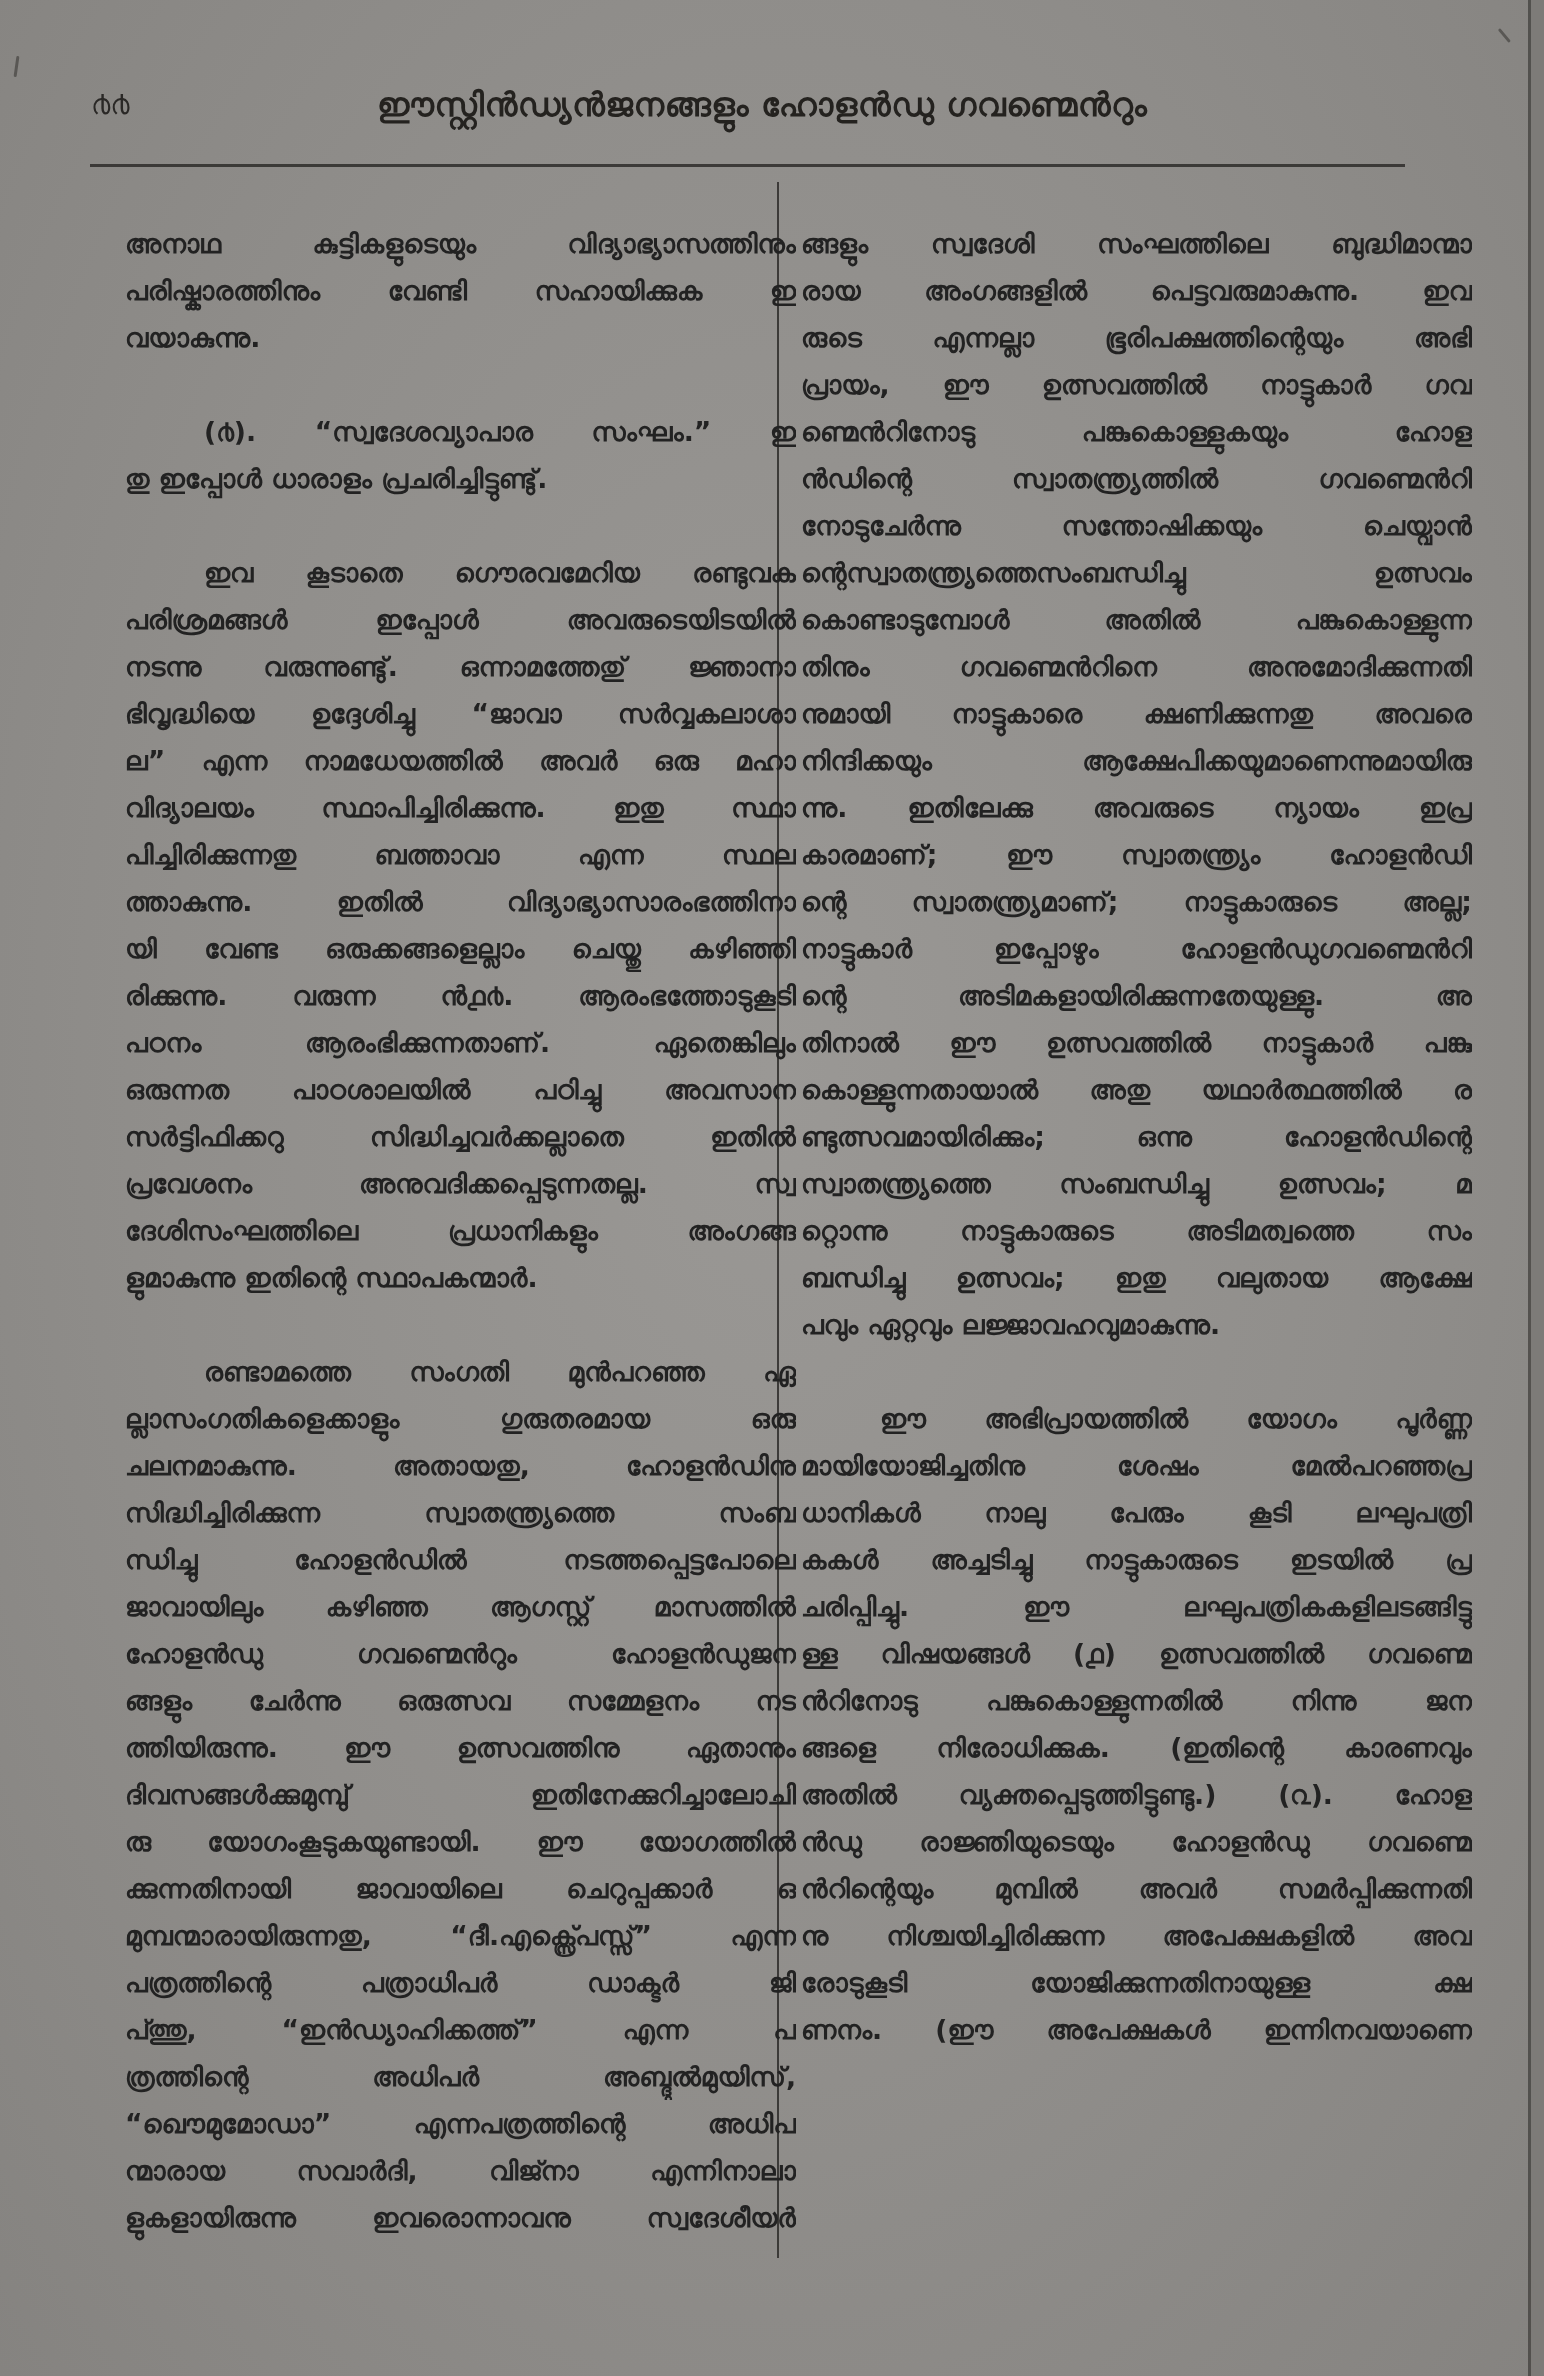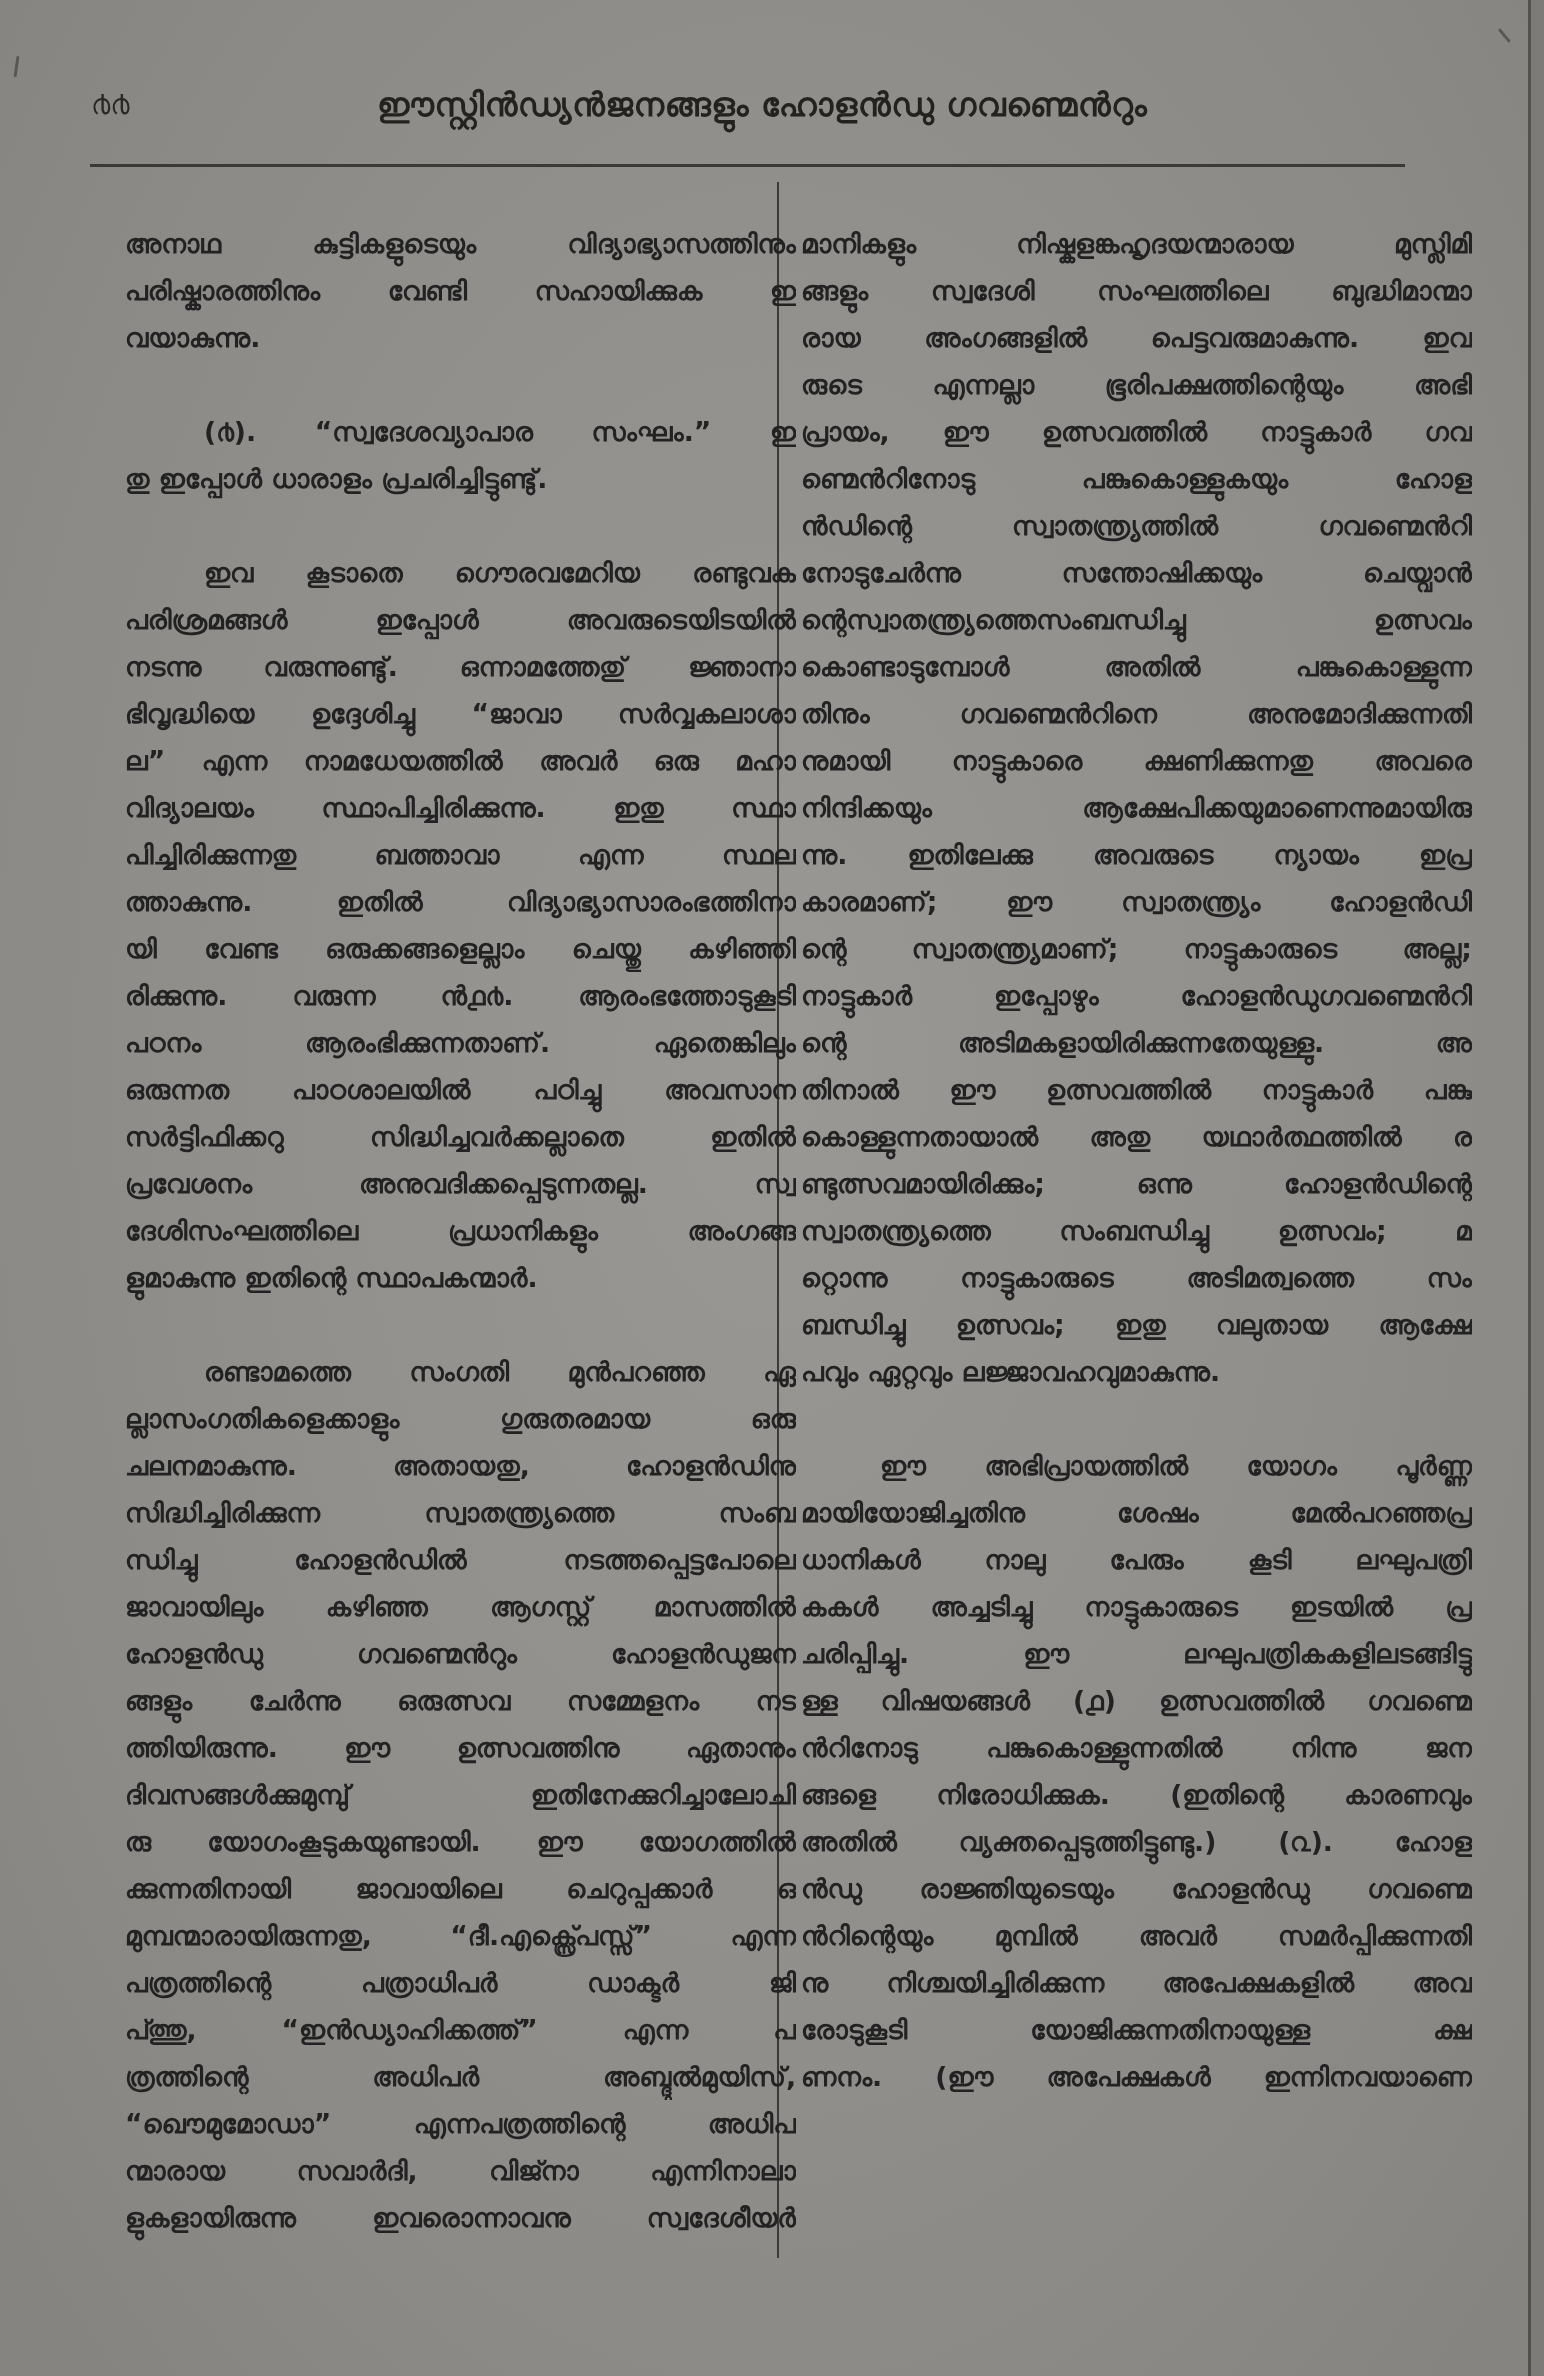--- a/index.html
+++ b/index.html
@@ -117,21 +117,20 @@
     <span class="line">മുമ്പന്മാരായിരുന്നതു, “ദീ.എക്സ്പ്രെസ്സ്” എന്ന</span>
     <span class="line">പത്രത്തിന്റെ പത്രാധിപർ ഡാക്ടർ ജി</span>
     <span class="line">പ്ത്തു, “ഇൻഡ്യാഹിക്കത്ത്” എന്ന പ</span>
     <span class="line">ത്രത്തിന്റെ അധിപർ അബ്ദുൽമുയിസ്,</span>
     <span class="line">“ഖൌമുമോഡാ” എന്നപത്രത്തിന്റെ അധിപ</span>
     <span class="line">ന്മാരായ സവാർദി, വിജ്നാ എന്നിനാലാ</span>
     <span class="line">ളുകളായിരുന്നു ഇവരൊന്നാവനു സ്വദേശീയർ</span>
   </div>
 
   <div class="column col-right">
-    <span class="line">മാനികളും നിഷ്കളങ്കഹൃദയന്മാരായ മുസ്ലിമി</span>
     <span class="line">ങ്ങളും സ്വദേശി സംഘത്തിലെ ബുദ്ധിമാന്മാ</span>
     <span class="line">രായ അംഗങ്ങളിൽ പെട്ടവരുമാകുന്നു. ഇവ</span>
     <span class="line">രുടെ എന്നല്ലാ ഭൂരിപക്ഷത്തിന്റെയും അഭി</span>
     <span class="line">പ്രായം, ഈ ഉത്സവത്തിൽ നാട്ടുകാർ ഗവ</span>
     <span class="line">ണ്മെൻറിനോടു പങ്കുകൊള്ളുകയും ഹോള</span>
     <span class="line">ൻഡിന്റെ സ്വാതന്ത്ര്യത്തിൽ ഗവണ്മെൻറി</span>
     <span class="line">നോടുചേർന്നു സന്തോഷിക്കയും ചെയ്വാൻ</span>
     <span class="line">ന്റെസ്വാതന്ത്ര്യത്തെസംബന്ധിച്ചു ഉത്സവം</span>
     <span class="line">കൊണ്ടാടുമ്പോൾ അതിൽ പങ്കുകൊള്ളുന്ന</span>
     <span class="line">തിനും ഗവണ്മെൻറിനെ അനുമോദിക്കുന്നതി</span>

